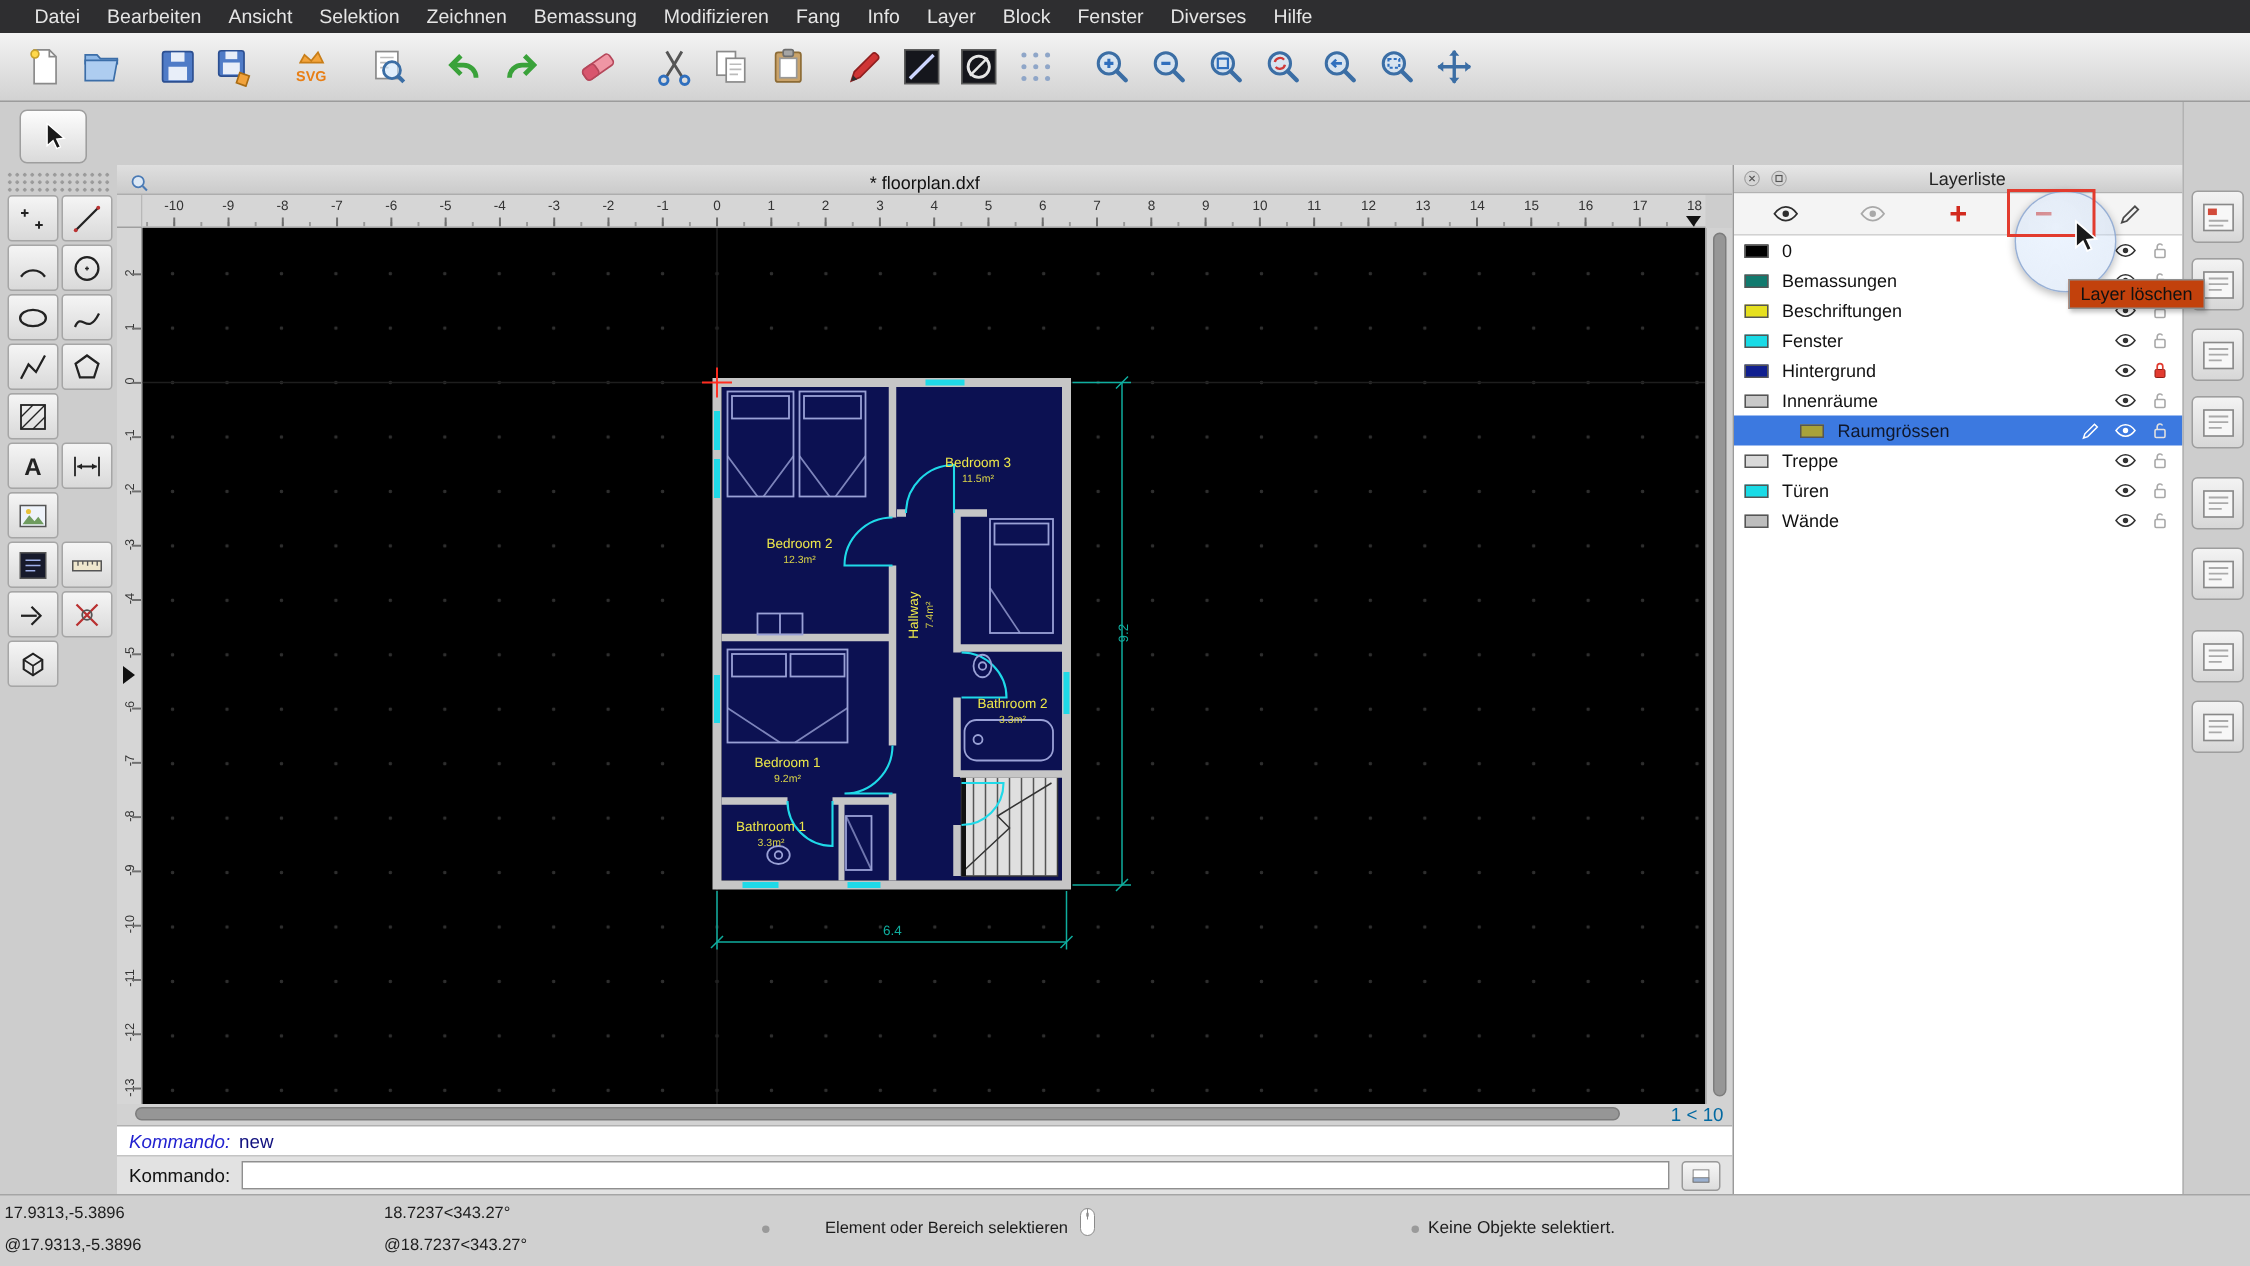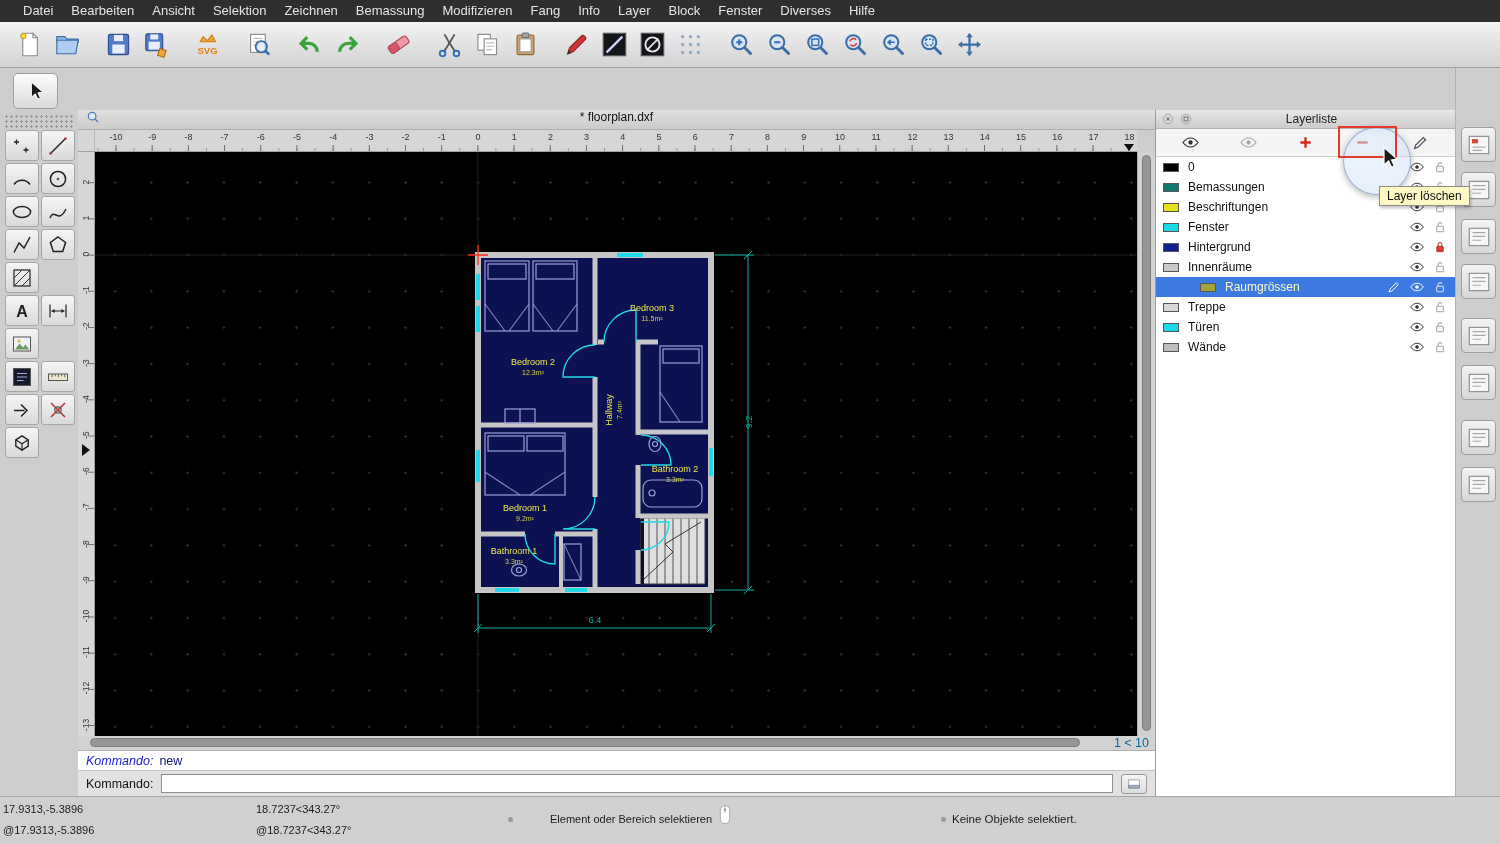--- a/index.html
+++ b/index.html
@@ -20,21 +20,21 @@
   #left-palette{position:absolute;left:0;top:68px;width:78px;height:728px;}
   #select-tool{position:absolute;left:13px;top:5px;width:45px;height:36px;background:linear-gradient(#fdfdfd,#dadada);border:1px solid #9e9e9e;border-radius:5px;display:flex;align-items:center;justify-content:center;}
   #select-tool .icon{width:22px;height:26px;}
   #palette-grip{position:absolute;left:4px;top:46px;width:70px;height:14px;background-image:radial-gradient(#9a9a9a 1px,transparent 1.1px);background-size:5px 5px;}
   #tool-grid{position:absolute;left:5px;top:62px;display:grid;grid-template-columns:34px 34px;gap:2px;}
   .ptool{width:34px;height:31px;background:linear-gradient(#f5f5f5,#d9d9d9);border:1px solid #a6a6a6;border-radius:3px;display:flex;align-items:center;justify-content:center;cursor:default;}
   .ptool .icon{width:24px;height:24px;}
   .pfill{visibility:hidden;}
 
   
-  #docbar{position:absolute;left:78px;top:110px;width:1077px;height:20px;background:linear-gradient(#dfdfdf,#cbcbcb);border-bottom:1px solid #adadad;display:flex;align-items:flex-start;}
+  #docbar{position:absolute;left:78px;top:110px;width:1077px;height:20px;background:linear-gradient(#dfdfdf,#cbcbcb);border-bottom:1px solid #adadad;display:flex;align-items:flex-end;}
   #doc-icon{width:14px;height:14px;margin-left:8px;z-index:2;}
   #doc-icon svg{width:14px;height:14px;}
   #doc-title{position:absolute;left:0;width:100%;text-align:center;font-size:12px;color:#111;}
 
   
   #ruler-corner{position:absolute;left:78px;top:130px;width:17px;height:22px;background:#d6d6d6;border-bottom:1px solid #9f9f9f;border-right:1px solid #b8b8b8;}
   #hruler{position:absolute;left:95px;top:130px;width:1042px;height:22px;background:#d6d6d6;border-bottom:1px solid #9f9f9f;overflow:hidden;}
   #hruler::after{content:"";position:absolute;left:0;bottom:0;width:100%;height:6px;background-image:linear-gradient(90deg,#6f6f6f 1px,transparent 1px);background-size:36.2px 100%;background-position:20.5px 0;}
   #hruler::before{content:"";position:absolute;left:0;bottom:0;width:100%;height:3px;background-image:linear-gradient(90deg,#9a9a9a 1px,transparent 1px);background-size:18.1px 100%;background-position:20.5px 0;}
   .hlab{position:absolute;top:2px;transform:translateX(-50%);font-size:9px;color:#333;}
@@ -78,37 +78,37 @@
   
   #layer-panel{position:absolute;left:1155px;top:110px;width:300px;height:686px;background:#fff;border-left:1px solid #9a9a9a;}
   #lp-header{height:19px;background:linear-gradient(#e7e7e7,#cdcdcd);border-bottom:1px solid #b2b2b2;display:flex;align-items:center;padding:0 3px;}
   .lp-winbtn{width:14px;height:14px;margin:0 2px;display:block;}
   .lp-winbtn svg{width:14px;height:14px;}
   #lp-title{flex:1;text-align:center;font-size:12px;color:#222;margin-right:24px;}
   #lp-toolbar{height:28px;display:flex;align-items:center;justify-content:space-around;background:#f4f4f4;border-bottom:1px solid #d2d2d2;padding:0 6px;}
   .lp-btn{width:42px;height:24px;display:flex;align-items:center;justify-content:center;background:transparent;border:none;}
   .lp-btn .icon{width:19px;height:19px;}
   .layer-row{height:20px;display:flex;align-items:center;font-size:12px;color:#111;padding:0 7px;}
-  .layer-row.sel{background:#3c79e0;color:#fef9c3;padding-left:44px;}
+  .layer-row.sel{background:#3c79e0;color:#0f172a;padding-left:44px;}
   .swatch{width:16px;height:9px;border:1px solid #555;margin-right:9px;flex:none;}
   .lname{flex:1;white-space:nowrap;overflow:hidden;}
   .licon{width:16px;height:16px;margin-left:7px;flex:none;display:block;}
   .licon svg{width:16px;height:16px;}
 
   
   #right-dock{position:absolute;left:1455px;top:68px;width:45px;height:728px;background:#cdcdcd;border-left:1px solid #b2b2b2;}
   .dock-btn{position:absolute;left:5px;width:35px;height:35px;background:linear-gradient(#f3f3f3,#d7d7d7);border:1px solid #9e9e9e;border-radius:4px;display:flex;align-items:center;justify-content:center;}
   .dock-btn .icon{width:26px;height:26px;}
 
   
   #loupe{position:absolute;left:1343px;top:127px;width:68px;height:68px;border-radius:50%;background:radial-gradient(circle at 40% 35%,rgba(225,238,255,.6),rgba(160,190,230,.28));border:1px solid rgba(125,155,200,.75);box-shadow:0 2px 6px rgba(0,0,0,.28);z-index:39;}
   #hl-box{position:absolute;left:1338px;top:126px;width:59px;height:32px;border:2px solid #e23b2e;z-index:40;}
   #overlay-cursor{position:absolute;left:1380px;top:146px;width:20px;height:27px;z-index:41;}
   #overlay-cursor svg{width:20px;height:27px;}
-  #tooltip{position:absolute;left:1379px;top:186px;background:#fef9c3;border:1px solid #8e8e8e;box-shadow:1px 2px 3px rgba(0,0,0,.25);font-size:12px;color:#111;padding:2px 7px;z-index:42;white-space:nowrap;}
+  #tooltip{position:absolute;left:1379px;top:186px;background:#c2410c;border:1px solid #8e8e8e;box-shadow:1px 2px 3px rgba(0,0,0,.25);font-size:12px;color:#111;padding:2px 7px;z-index:42;white-space:nowrap;}
 </style>
 </head>
 <body>
 
 <div id="menubar">
     <div class="menu-item">Datei</div>
     <div class="menu-item">Bearbeiten</div>
     <div class="menu-item">Ansicht</div>
     <div class="menu-item">Selektion</div>
     <div class="menu-item">Zeichnen</div>

